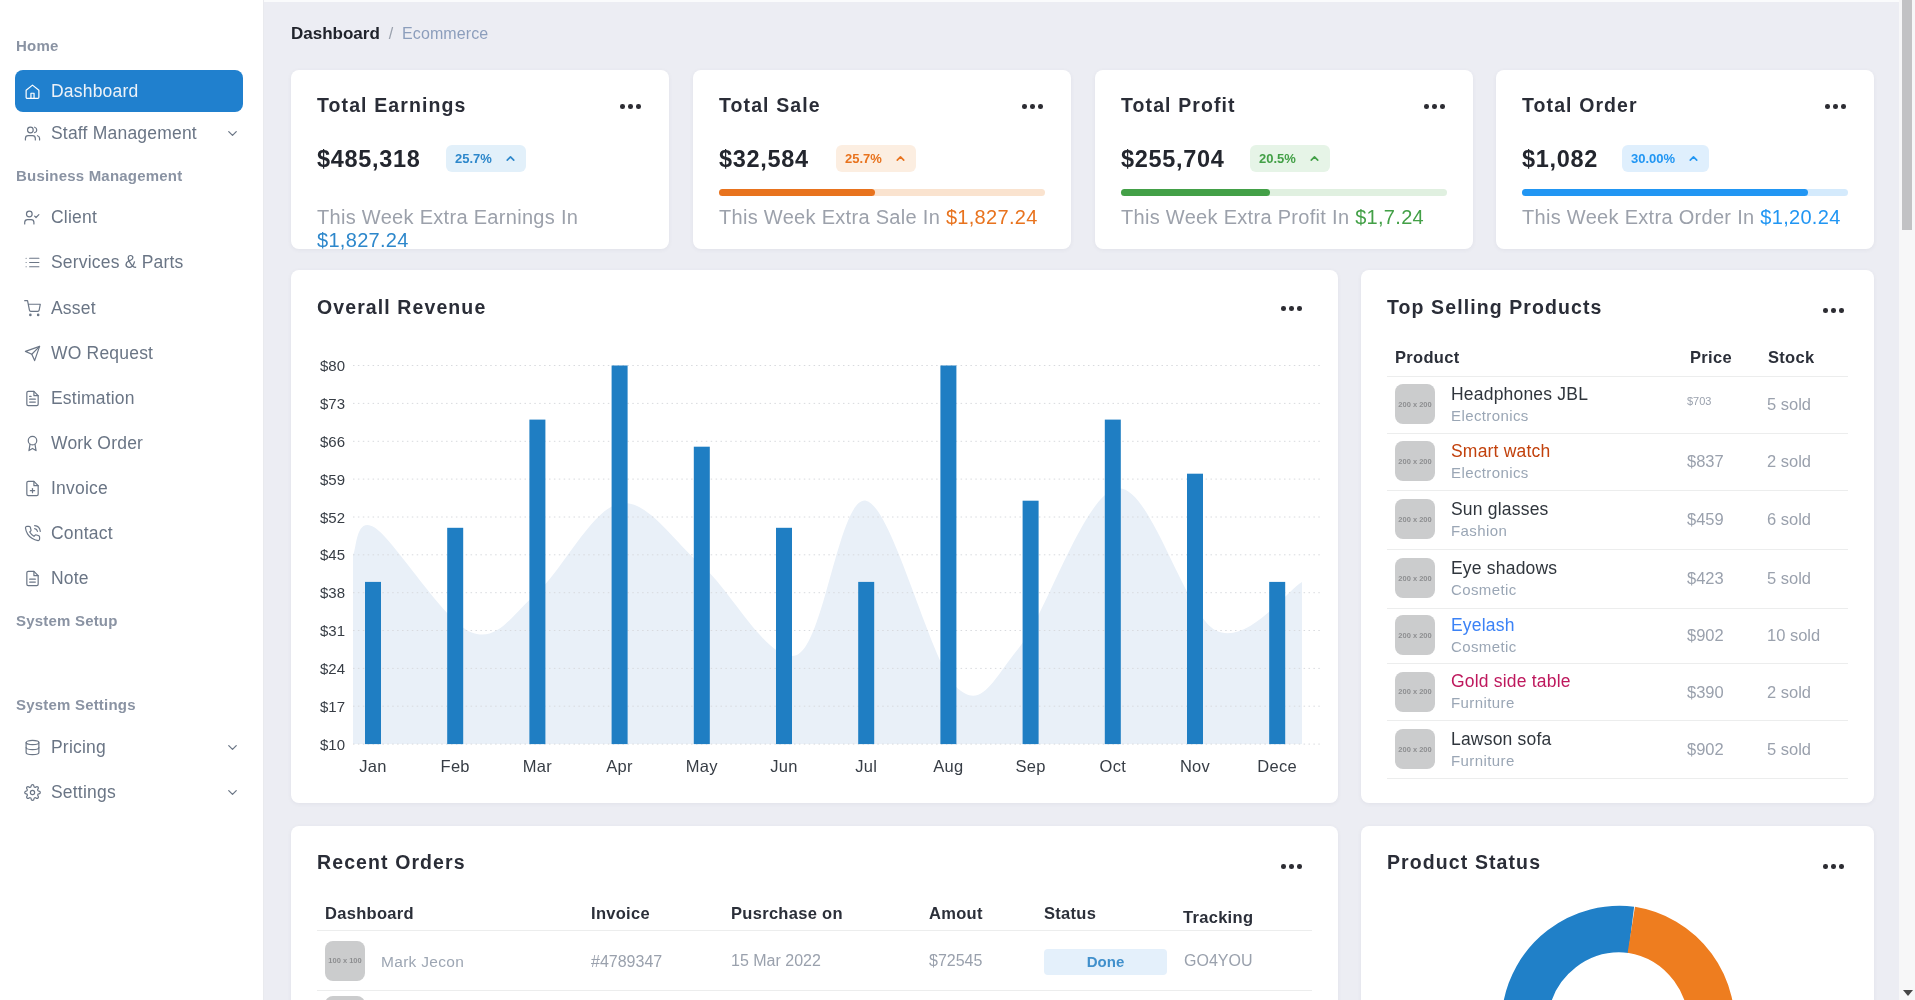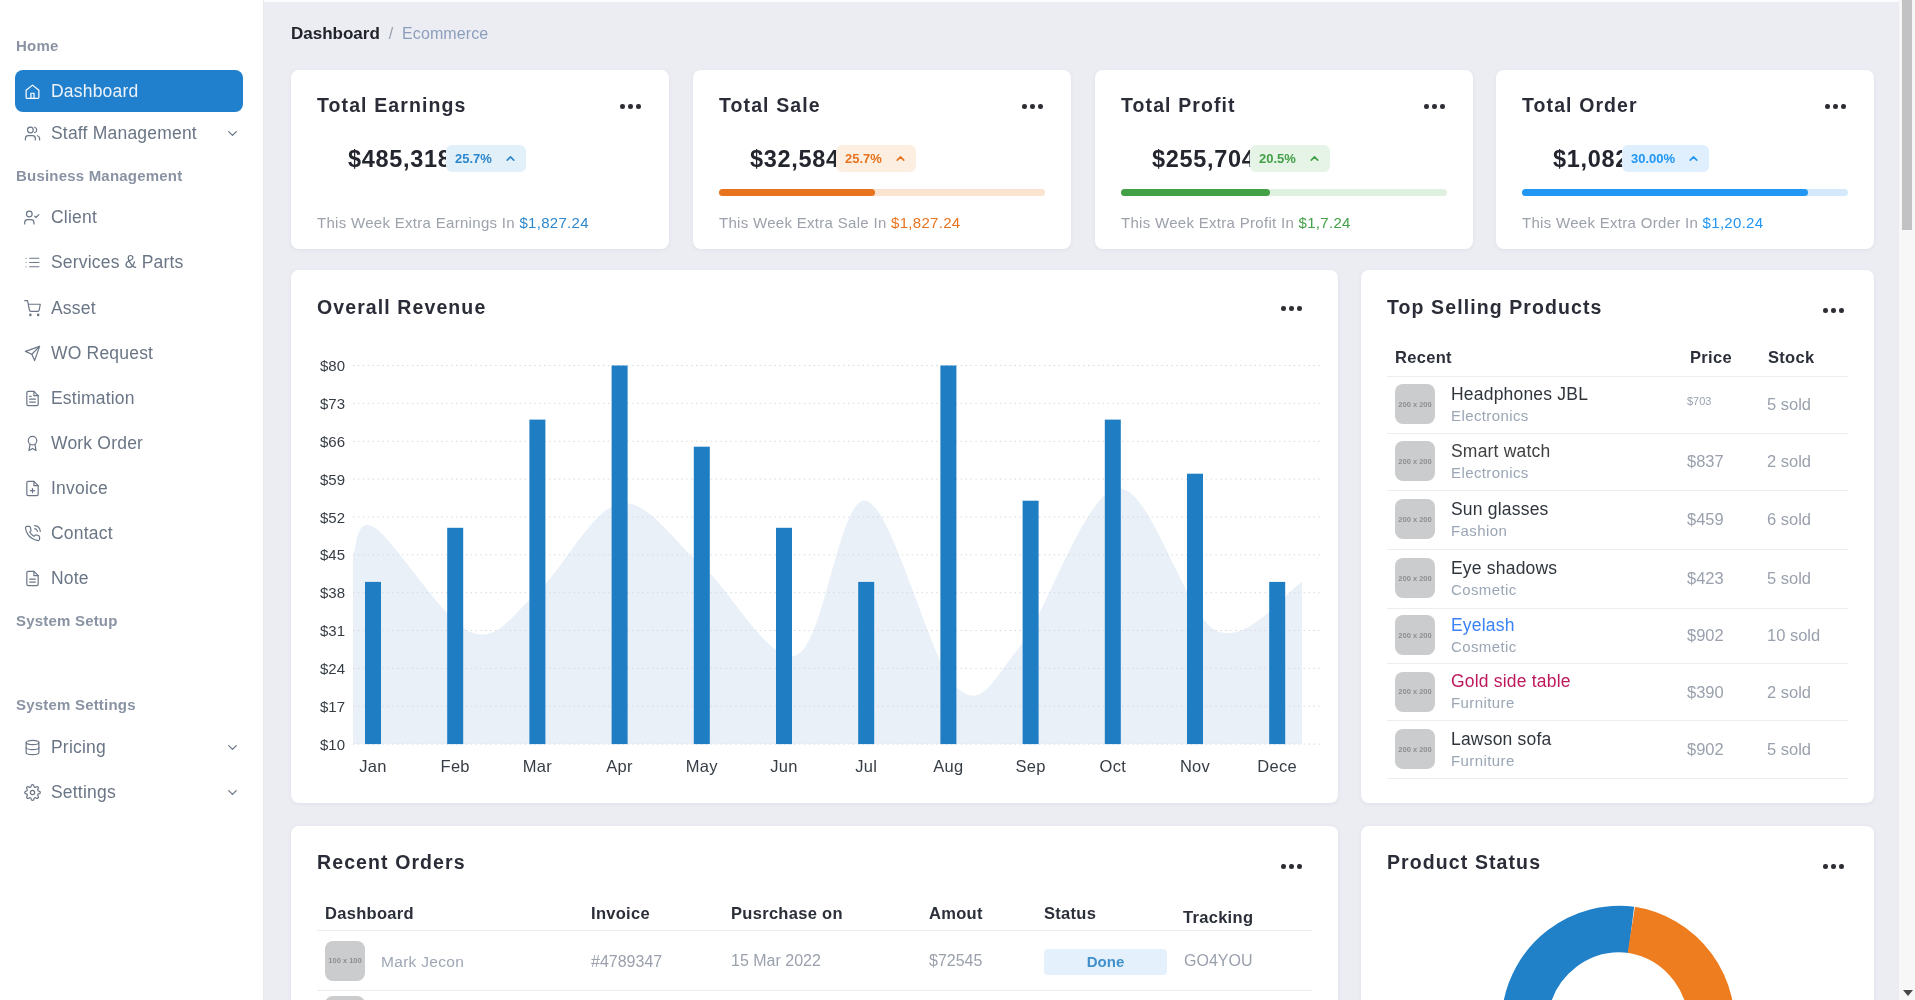--- a/index.html
+++ b/index.html
@@ -13,22 +13,22 @@
 
 #sidebar { position:absolute; left:0; top:0; width:264px; height:1000px; background:#fff; border-right:1px solid #e9eaee; }
 .slabel { position:absolute; left:16px; font-size:15px; font-weight:700; color:#8a93a3; letter-spacing:0.2px; }
 .mitem { position:absolute; left:15px; width:228px; height:42px; display:flex; align-items:center; color:#6a7585; font-size:17.5px; letter-spacing:0.2px; }
 .mitem svg { margin-left:9px; margin-right:10px; flex:0 0 auto; }
 .mitem .chev { position:absolute; right:3px; margin:0; }
 .mactive { background:#2080ce; border-radius:8px; color:#edf2f8; }
 .badge { position:absolute; height:26.5px; display:flex; align-items:center; padding:0 9px; border-radius:6px; font-size:13px; font-weight:700; gap:12px; }
 .ptrack { position:absolute; left:26px; width:326px; height:7px; border-radius:4px; top:119px; }
 .pfill { height:7px; border-radius:4px; }
-.wktext { position:absolute; left:26px; top:136px; font-size:15px; color:#9ca1ab; letter-spacing:0.3px;margin-top:8px; }
-.cval { position:absolute; left:26px; top:76px; font-size:23.5px; font-weight:700; color:#23262e; letter-spacing:0.7px;margin-left:31px; }
+.wktext { position:absolute; left:26px; top:136px; font-size:20px; color:#9ca1ab; letter-spacing:0.3px; }
+.cval { position:absolute; left:26px; top:76px; font-size:23.5px; font-weight:700; color:#23262e; letter-spacing:0.7px; }
 .thumb { position:absolute; width:40px; height:40px; border-radius:8px; background:#cbcccd; color:#8e8f91; font-size:7.5px; font-weight:700; display:flex; align-items:center; justify-content:center; }
 .hdr { font-weight:700; font-size:16.5px; color:#2b2f39; position:absolute; letter-spacing:0.3px; }
 .gray { color:#9aa1ad; }
 .divl { position:absolute; background:#eceded; height:1px; }
 </style>
 </head>
 <body>
 
 <div id="sidebar">
   <div class="slabel" style="top:37px">Home</div>
@@ -304,32 +304,32 @@
     </div>
 </div>
 
 <div class="card" style="left:1361px;top:270px;width:513px;height:533px">
   <div class="ctitle" style="left:26px;top:26px">Top Selling Products</div>
   <div class="dots" style="right:30px;top:38px">
       <i></i>
       <i></i>
       <i></i>
     </div>
-  <div class="hdr" style="left:34px;top:78px">Recent</div>
+  <div class="hdr" style="left:34px;top:78px">Product</div>
   <div class="hdr" style="left:329px;top:78px">Price</div>
   <div class="hdr" style="left:407px;top:78px">Stock</div>
   <div class="divl" style="left:26px;top:106.3px;width:461px"></div>
   <div class="thumb" style="left:34px;top:114.4px">200 x 200</div>
   <div class="abs" style="left:90px;top:113.9px;font-size:17.5px;letter-spacing:0.2px;color:#2f353c">Headphones JBL</div>
   <div class="abs" style="left:90px;top:136.9px;font-size:15px;letter-spacing:0.4px;color:#9aa6b5">Electronics</div>
   <div class="abs gray" style="left:326px;top:125.4px;font-size:11px">$703</div>
   <div class="abs gray" style="left:406px;top:125.4px;font-size:16.5px">5 sold</div>
   <div class="divl" style="left:26px;top:162.5px;width:461px"></div>
   <div class="thumb" style="left:34px;top:171.1px">200 x 200</div>
-  <div class="abs" style="left:90px;top:170.6px;font-size:17.5px;letter-spacing:0.2px;color:#404040">Smart watch</div>
+  <div class="abs" style="left:90px;top:170.6px;font-size:17.5px;letter-spacing:0.2px;color:#c2410c">Smart watch</div>
   <div class="abs" style="left:90px;top:193.6px;font-size:15px;letter-spacing:0.4px;color:#9aa6b5">Electronics</div>
   <div class="abs gray" style="left:326px;top:182.1px;font-size:16.5px">$837</div>
   <div class="abs gray" style="left:406px;top:182.1px;font-size:16.5px">2 sold</div>
   <div class="divl" style="left:26px;top:219.7px;width:461px"></div>
   <div class="thumb" style="left:34px;top:229.3px">200 x 200</div>
   <div class="abs" style="left:90px;top:228.8px;font-size:17.5px;letter-spacing:0.2px;color:#2f353c">Sun glasses</div>
   <div class="abs" style="left:90px;top:251.8px;font-size:15px;letter-spacing:0.4px;color:#9aa6b5">Fashion</div>
   <div class="abs gray" style="left:326px;top:240.3px;font-size:16.5px">$459</div>
   <div class="abs gray" style="left:406px;top:240.3px;font-size:16.5px">6 sold</div>
   <div class="divl" style="left:26px;top:279.0px;width:461px"></div>

